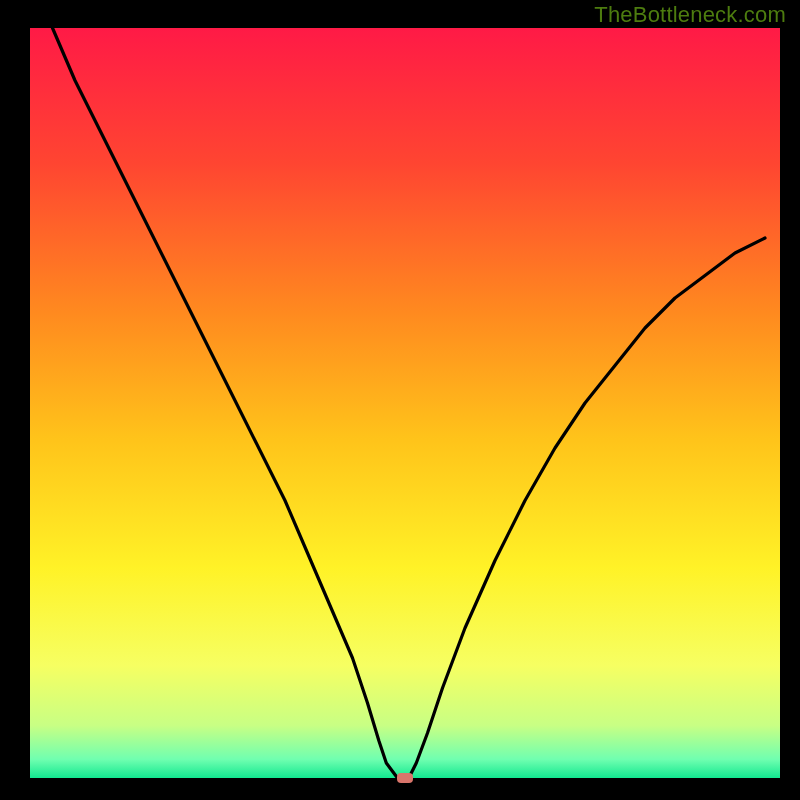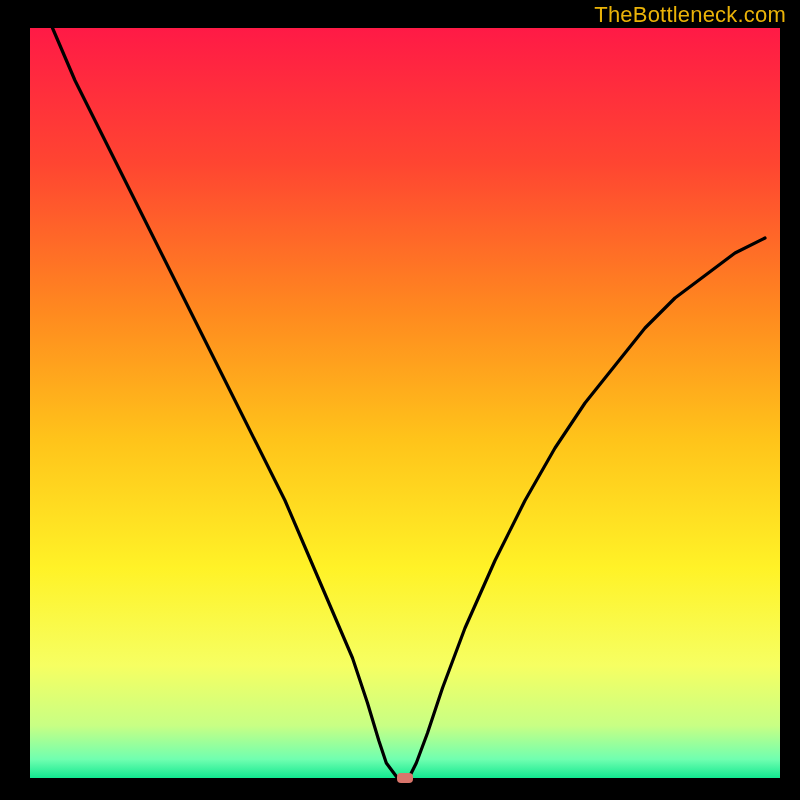--- a/index.html
+++ b/index.html
@@ -17,21 +17,21 @@
     top: 0;
     left: 0;
     width: 800px;
     height: 800px;
     box-sizing: border-box;
   }
   .watermark {
     position: absolute;
     top: 2px;
     right: 14px;
-    color: #eab308;
+    color: #4d7c0f;
     font-size: 22px;
     font-weight: 500;
     letter-spacing: 0.2px;
     user-select: none;
   }
   svg { display: block; }
 </style>
 </head>
 <body>
 

